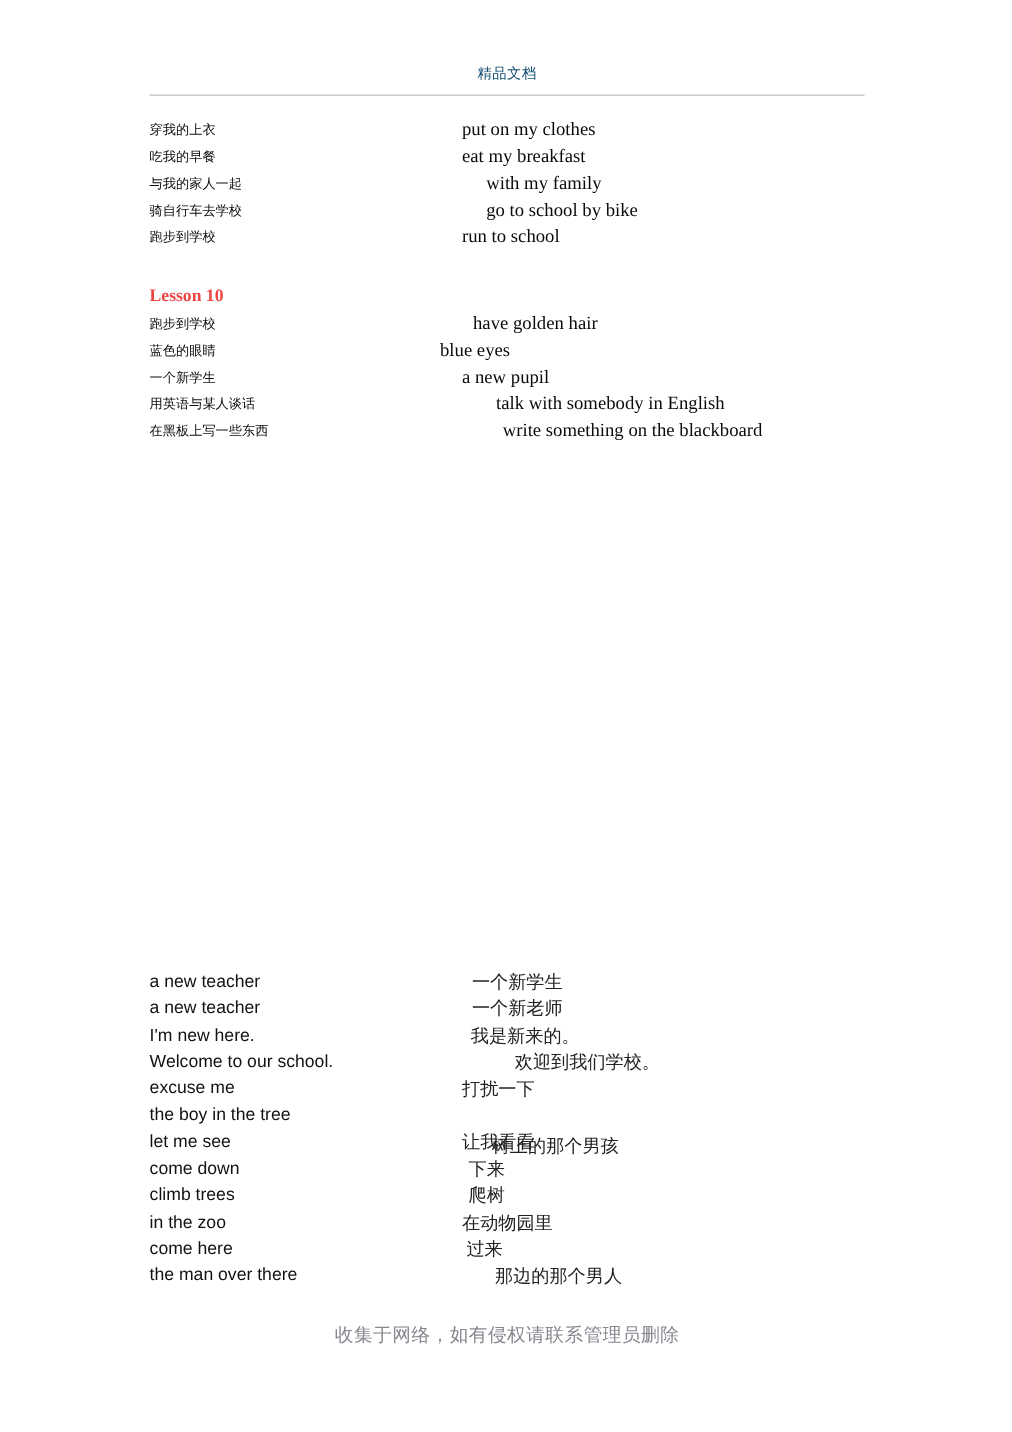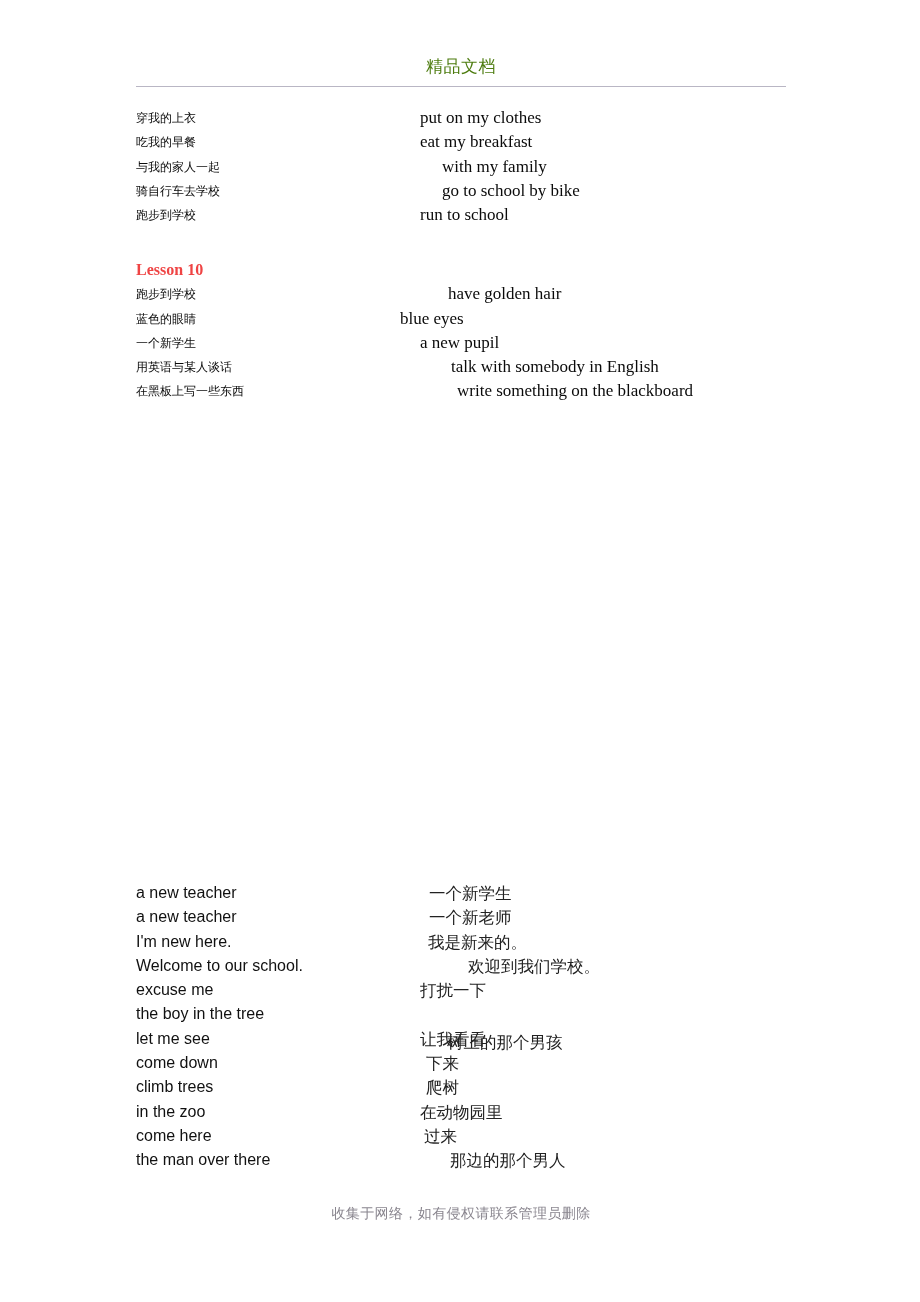--- a/index.html
+++ b/index.html
@@ -28,23 +28,23 @@
   
   .header {
     position: absolute;
     left: 136px;
     top: 58px;
     width: 650px;
     text-align: center;
   }
   .header-title {
     font-family: "Liberation Serif", "DejaVu Serif", serif;
-    font-size: 17px;
+    font-size: 13px;
     line-height: 18px;
-    color: #4d7c0f;
+    color: #0c4a6e;
     letter-spacing: 0.5px;
   }
   .header-rule {
     position: absolute;
     left: 136px;
     top: 86px;
     width: 650px;
     height: 1px;
     border-top: 1px solid #b9b6c4;
   }
@@ -102,21 +102,21 @@
   .sans-block .col-right { font-size: 16.5px; color: #222; }
 
   
   .footer {
     position: absolute;
     left: 136px;
     top: 1205px;
     width: 650px;
     text-align: center;
     font-family: "Liberation Serif", "DejaVu Serif", serif;
-    font-size: 14px;
+    font-size: 17px;
     line-height: 18px;
     color: #8a868f;
     letter-spacing: 0.4px;
   }
 </style>
 </head>
 <body>
 
 <div class="page">
 
@@ -147,21 +147,21 @@
         <span class="col-right" style="left: 420px;">run to school</span>
       </div>
     </div>
 
   <div class="section serif-block" id="lesson-section" style="top:258px;">
       <div class="row">
         <span class="lesson-heading">Lesson 10</span>
       </div>
       <div class="row">
         <span class="col-left">跑步到学校</span>
-        <span class="col-right" style="left: 448px;">have golden hair</span>
+        <span class="col-right" style="left: 430px;">have golden hair</span>
       </div>
       <div class="row">
         <span class="col-left">蓝色的眼睛</span>
         <span class="col-right" style="left: 400px;">blue eyes</span>
       </div>
       <div class="row">
         <span class="col-left">一个新学生</span>
         <span class="col-right" style="left: 420px;">a new pupil</span>
       </div>
       <div class="row">

